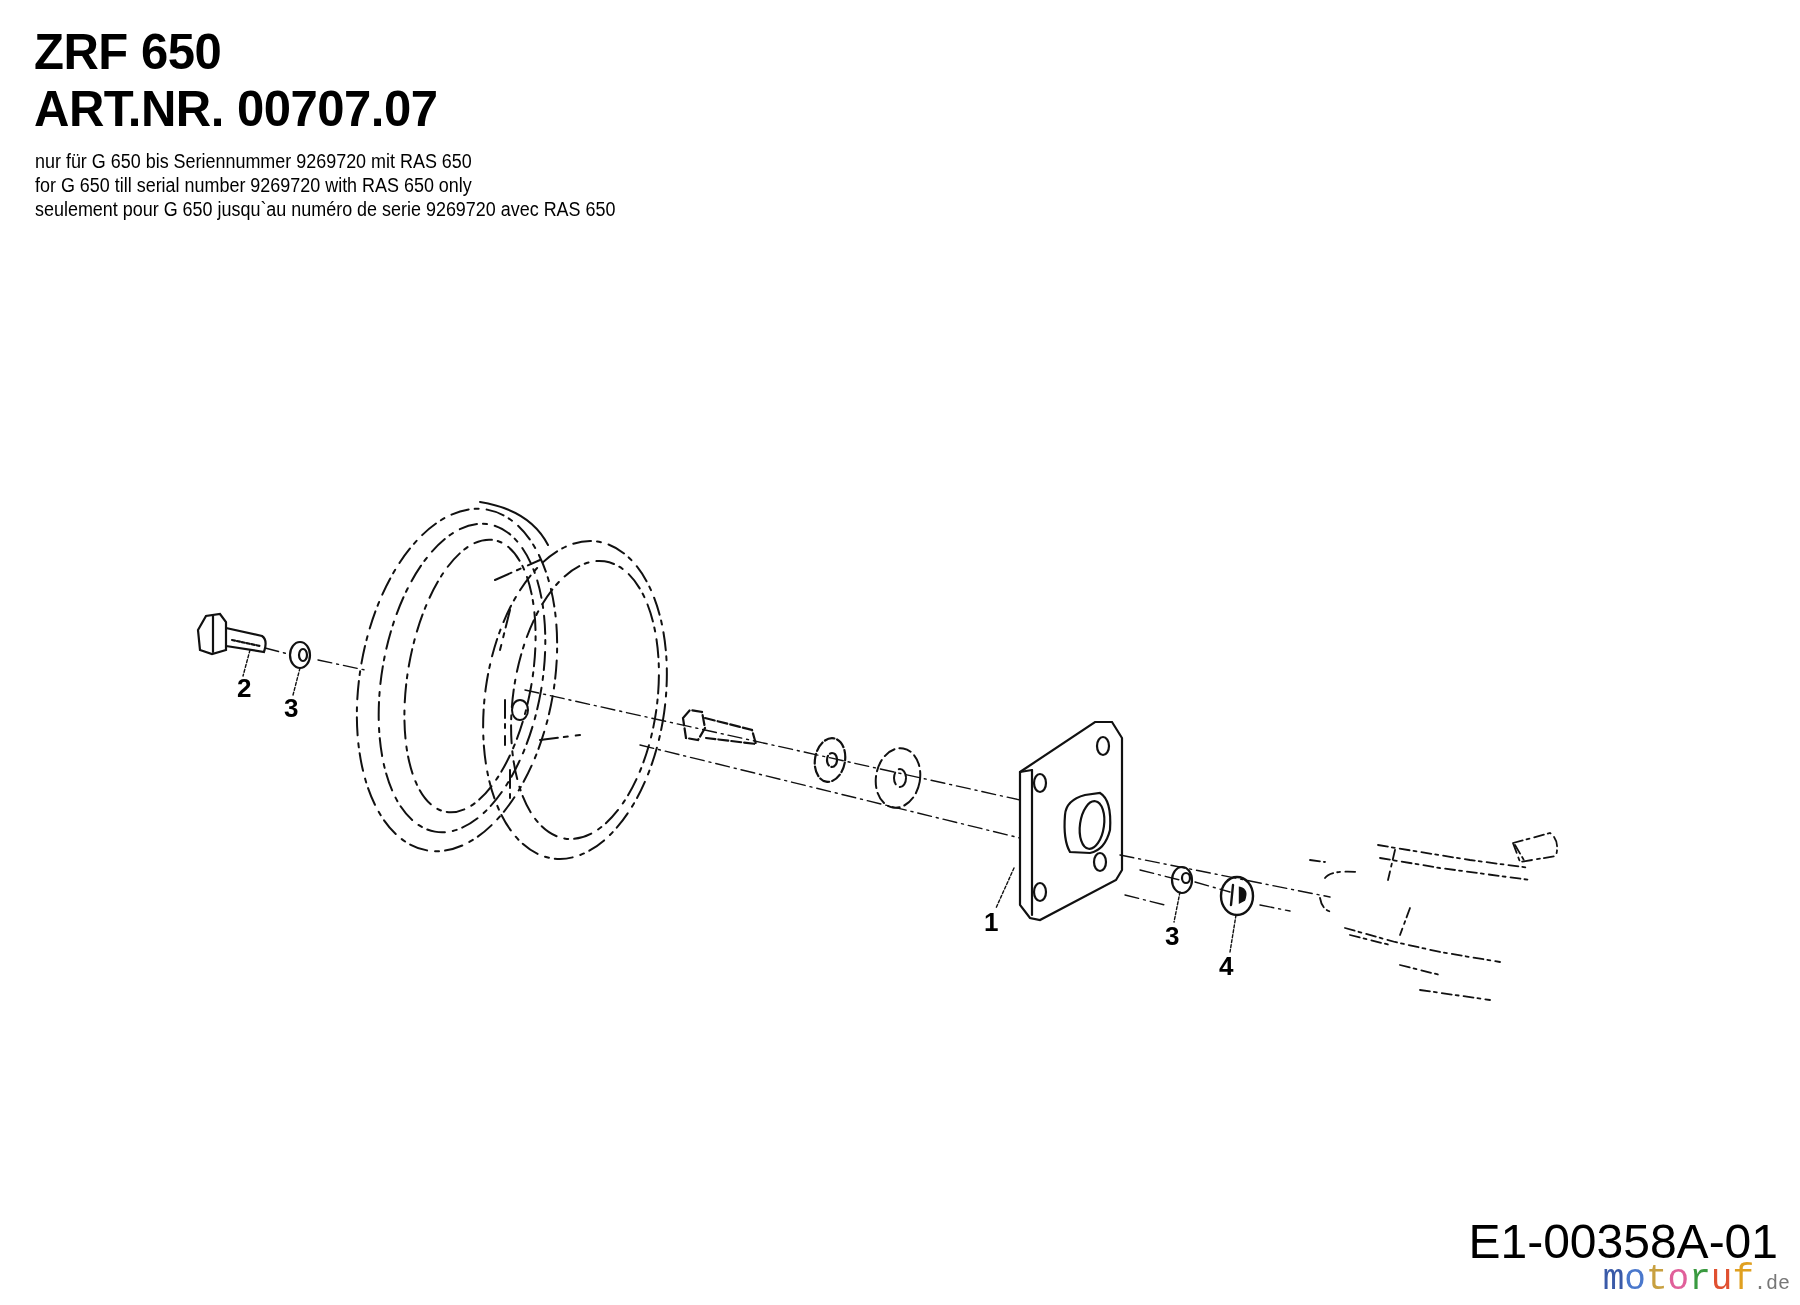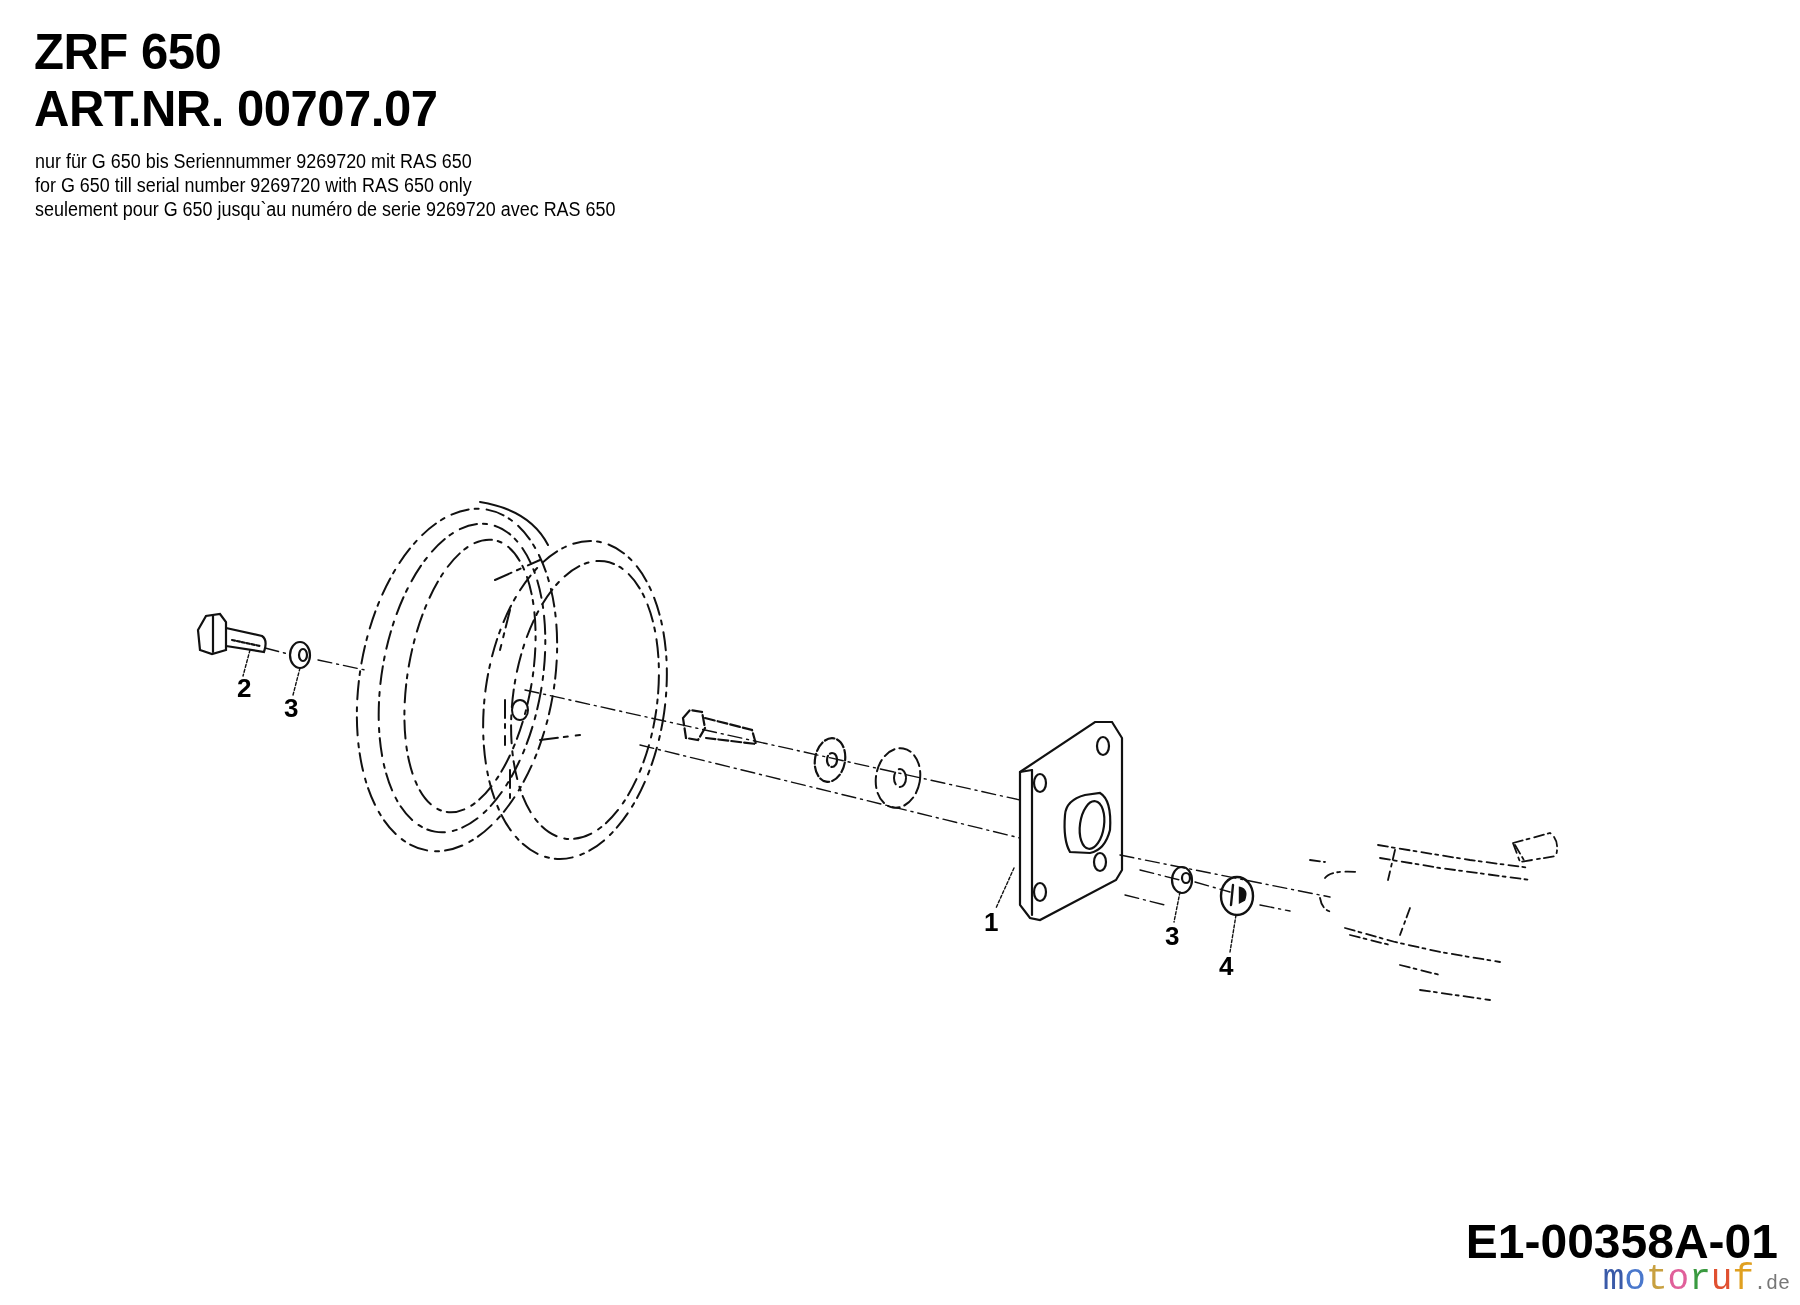--- a/index.html
+++ b/index.html
@@ -6,21 +6,21 @@
   body { width:1800px; height:1305px; position:relative; overflow:hidden; font-family:"Liberation Sans", sans-serif; color:#000; }
   .title { position:absolute; left:34px; font-weight:bold; font-size:50px; line-height:1; letter-spacing:-0.5px; transform:scaleX(0.98); transform-origin:left top; }
   #t1 { top:27px; }
   #t2 { top:84px; }
   .note { position:absolute; left:35px; font-size:19.5px; line-height:1; transform:scaleX(0.92); transform-origin:left top; white-space:nowrap; }
   #n1 { top:152px; }
   #n2 { top:176px; }
   #n3 { top:200px; }
   .diagram { position:absolute; left:0; top:0; width:1800px; height:1305px; }
   .callout { position:absolute; font-weight:bold; font-size:26px; line-height:1; }
-  .code { position:absolute; right:22px; top:1218px; font-weight:bold; font-size:48px; line-height:1; letter-spacing:0px;text-align:center; }
+  .code { position:absolute; right:22px; top:1218px; font-weight:normal; font-size:48px; line-height:1; letter-spacing:0px;text-align:center; }
   .logo { position:absolute; right:10px; top:1262px; font-family:Liberation Mono, monospace; font-size:36px; line-height:1; }
   .logo .de { font-size:20px; color:#777; }
 </style>
 </head>
 <body>
 
 <div class="title" id="t1">ZRF 650</div>
 <div class="title" id="t2">ART.NR. 00707.07</div>
 
 <div class="note" id="n1">nur für G 650 bis Seriennummer 9269720 mit RAS 650</div>

